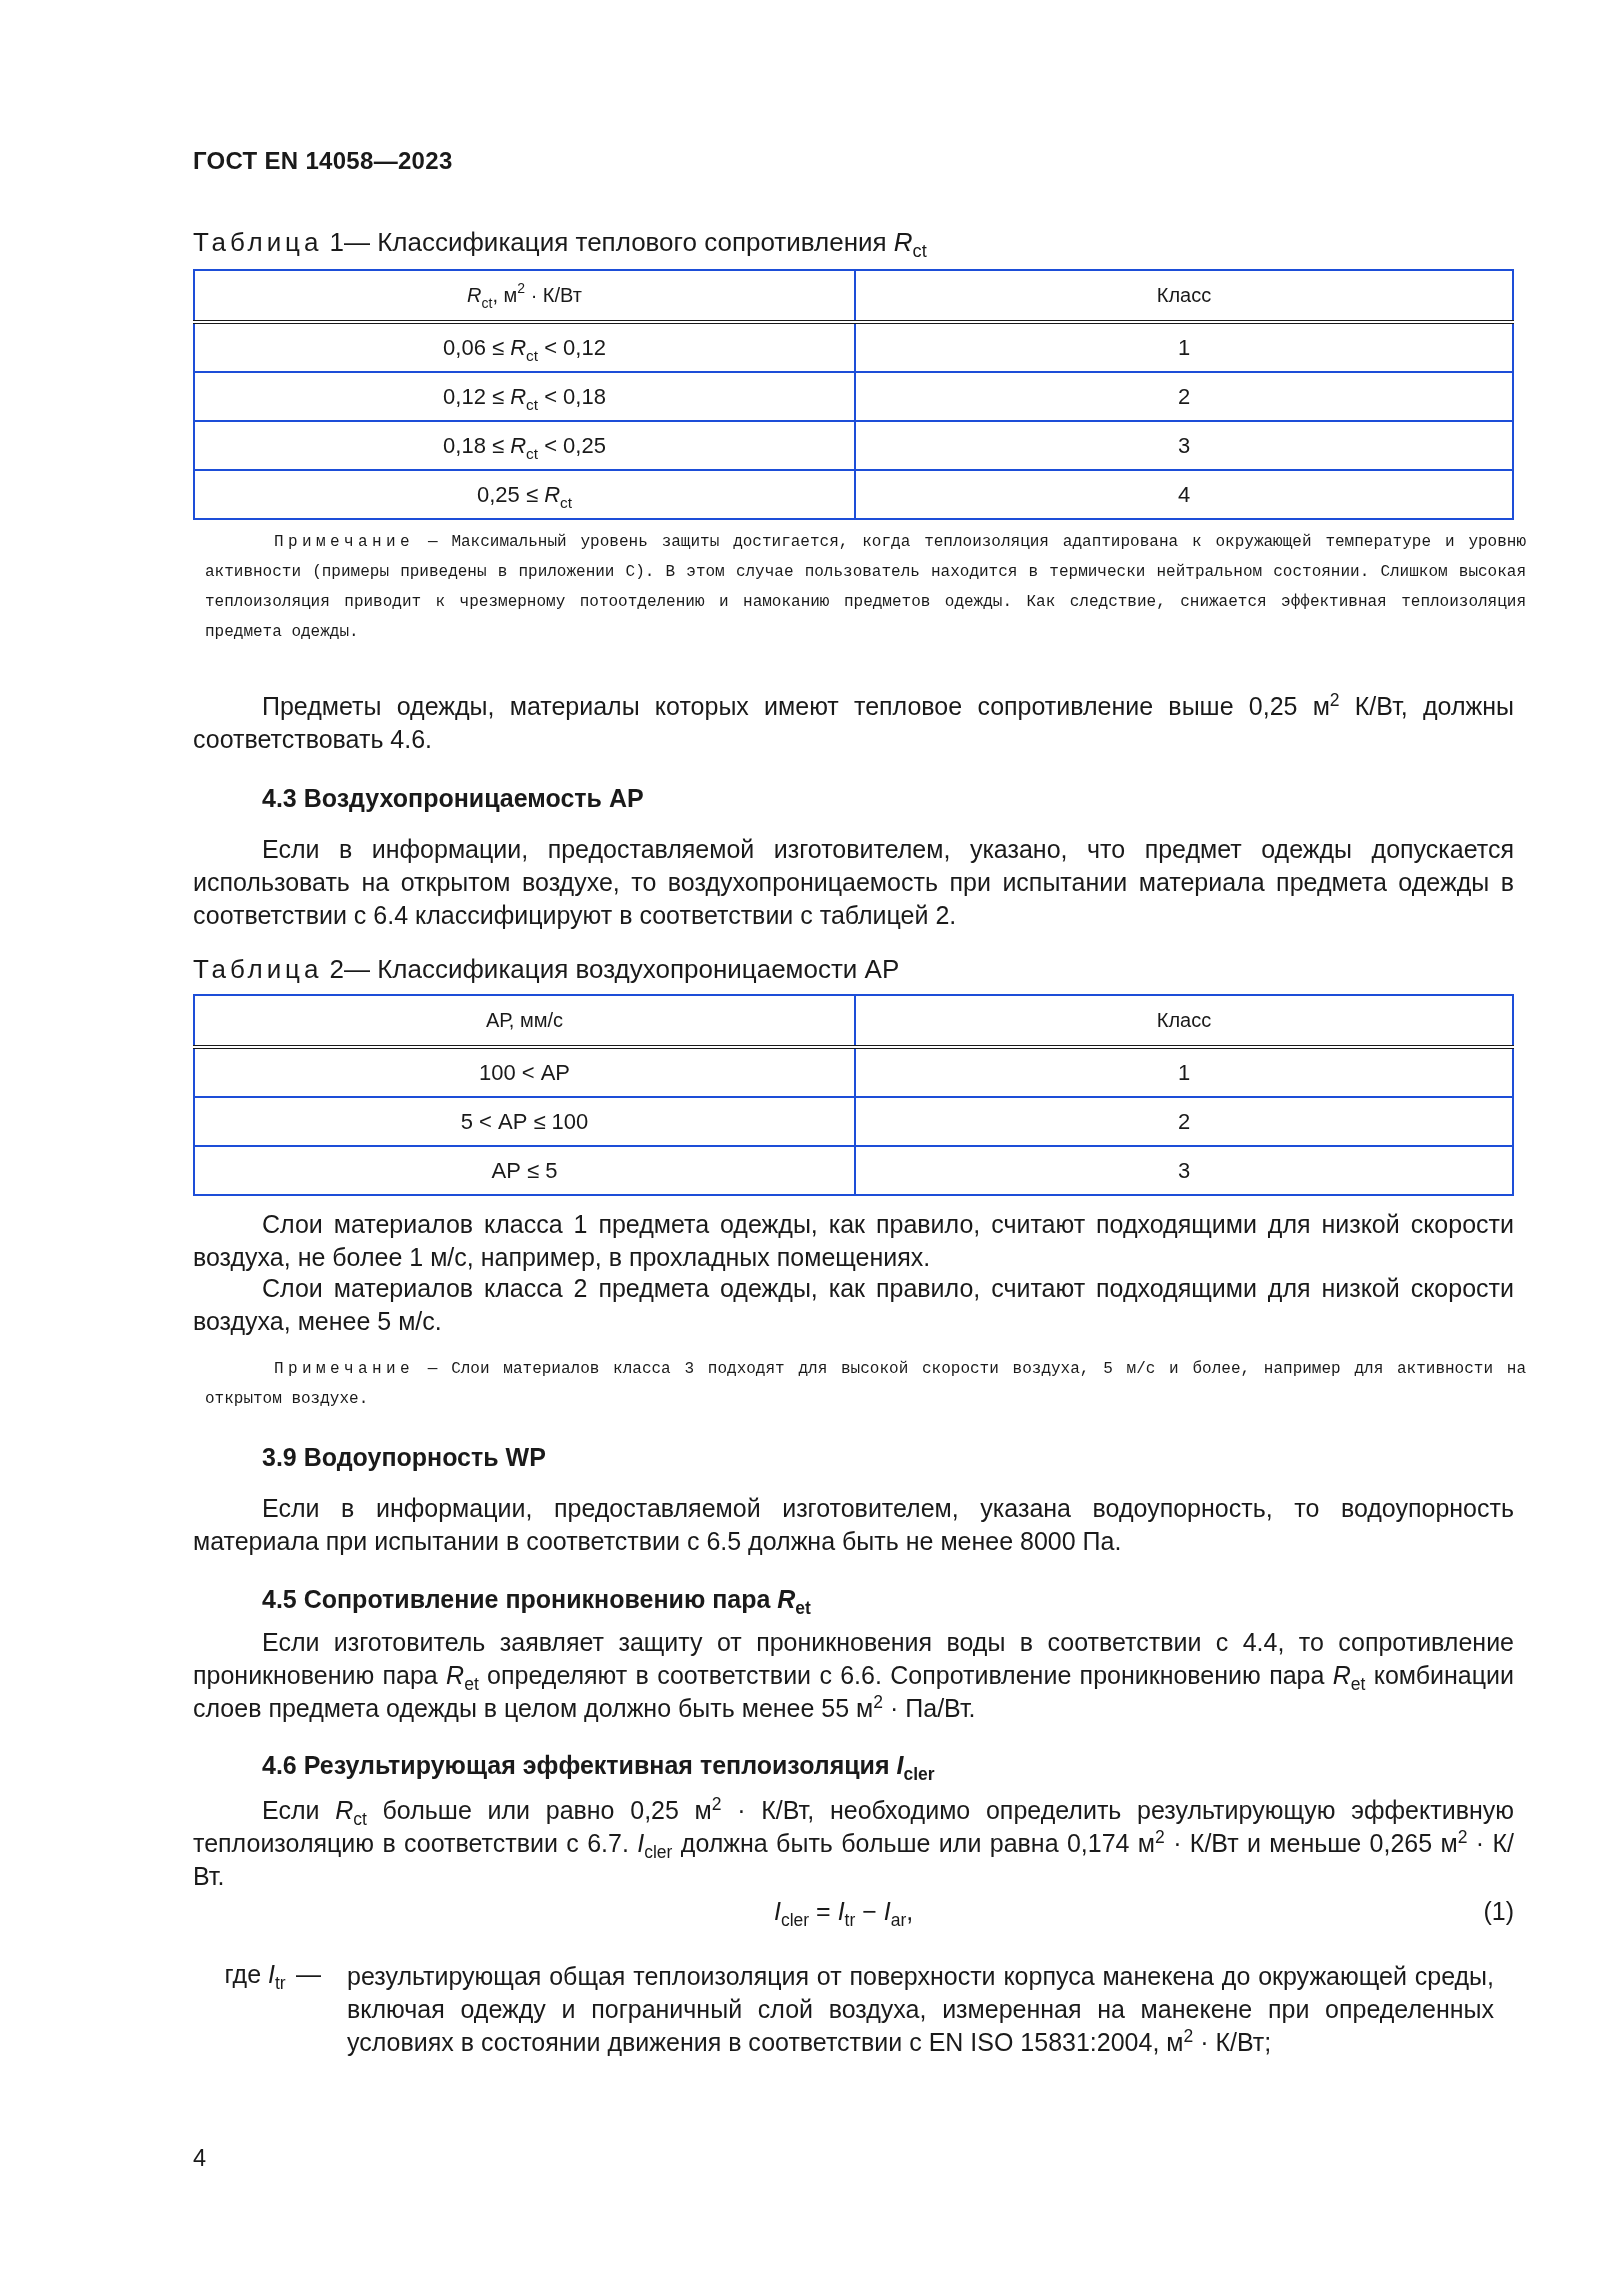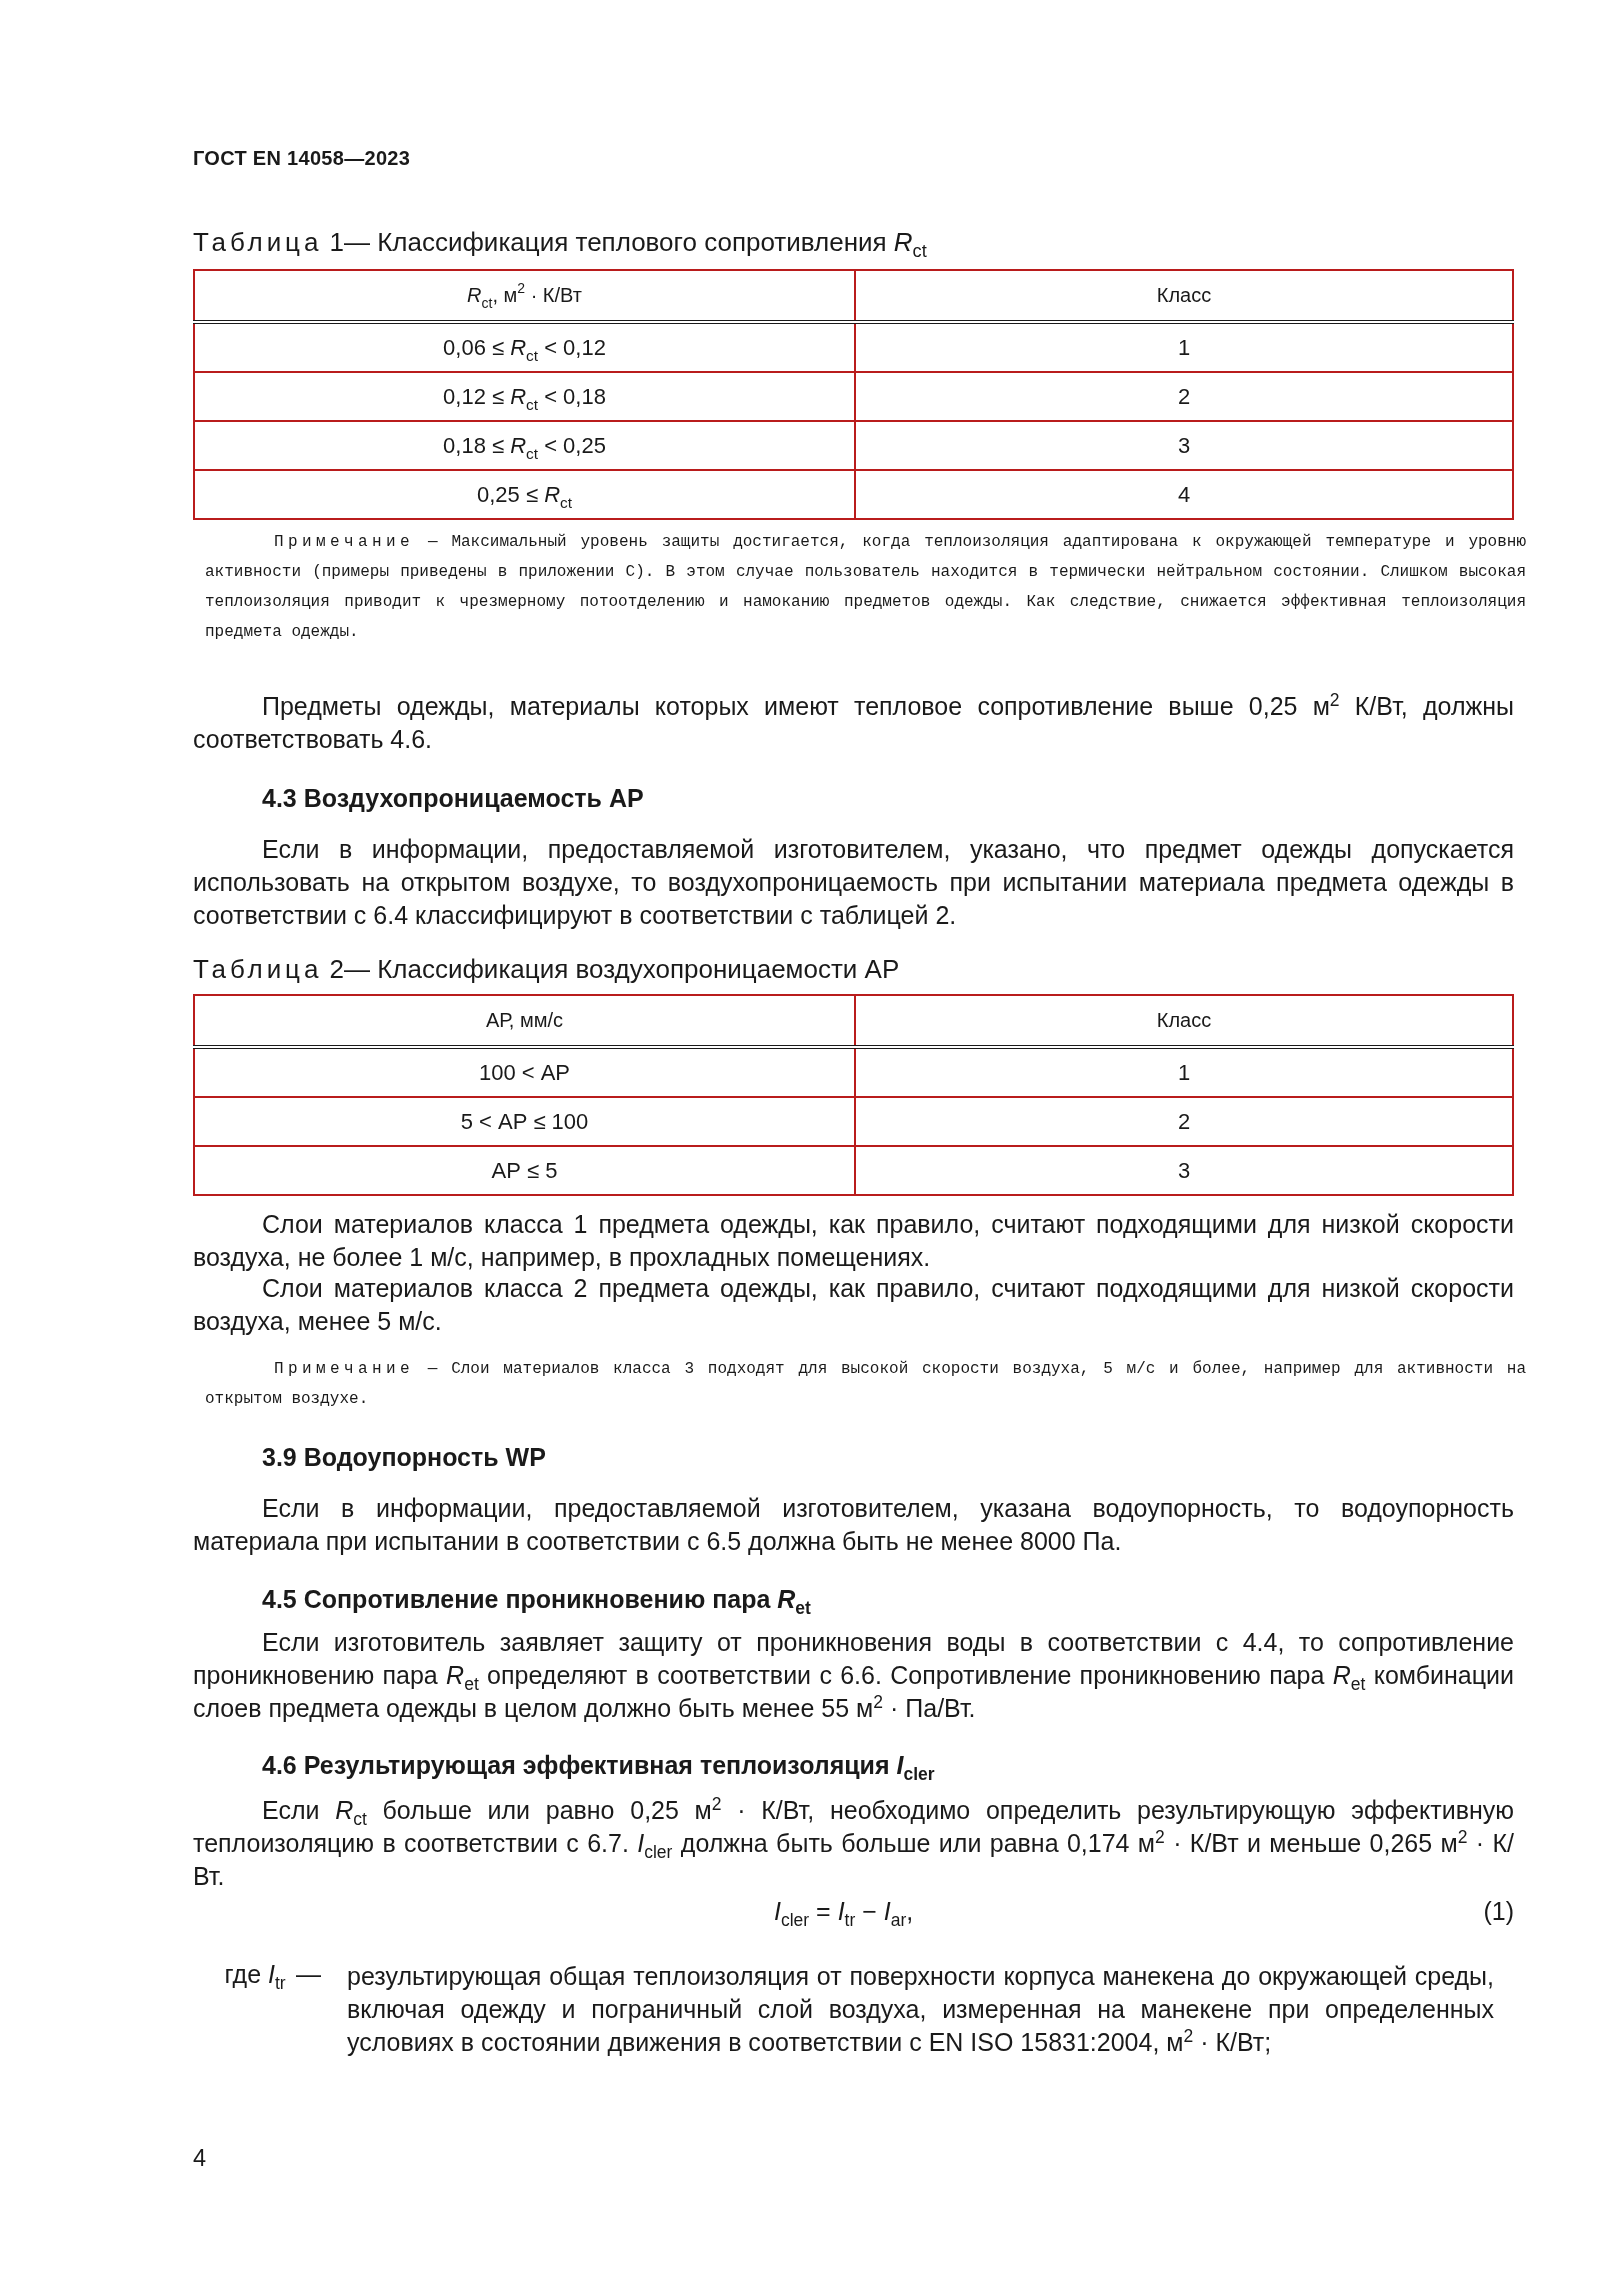--- a/index.html
+++ b/index.html
@@ -1,23 +1,23 @@
 <!DOCTYPE html>
 <html><head>
 <meta charset="utf-8">
 <style>
   html, body { margin: 0; padding: 0; background: #ffffff; }
   body { width: 1621px; height: 2293px; position: relative; overflow: hidden;
          font-family: "Liberation Sans", "DejaVu Sans", sans-serif; color: #1a1a1a; }
   .page { position: absolute; left: 193px; top: 0; width: 1321px; }
-  .hdr { position: absolute; top: 147px; left: 0; font-weight: bold; font-size: 20px; letter-spacing: 0.3px; }
+  .hdr { position: absolute; top: 147px; left: 0; font-weight: bold; font-size: 24px; letter-spacing: 0.3px; }
   .cap { position: absolute; left: 0; font-size: 26px; }
   .cap .sp { letter-spacing: 3.9px; }
   table.t { position: absolute; left: 0; width: 1321px; border-collapse: collapse; font-size: 22px; }
-  table.t td, table.t th { border: 2px solid #b91c1c; text-align: center; font-weight: normal; padding: 0; height: 47px; }
+  table.t td, table.t th { border: 2px solid #1d4ed8; text-align: center; font-weight: normal; padding: 0; height: 47px; }
   table.t th { height: 49px; font-size: 20px; border-bottom: 4.9px double #1a1a1a; }
   table.t td.c1, table.t th.c1 { width: 659px; }
   table.t { border: 2.9px solid #1a1a1a; }
   .p { position: absolute; left: 0; width: 1321px; font-size: 25px; line-height: 33px; text-align: justify; }
   .ind { text-indent: 69px; }
   .note { position: absolute; left: 12px; width: 1321px; font-size: 16px; line-height: 30px; text-align: justify; text-indent: 69px; font-family: Liberation Mono, monospace; }
   .note .sp { letter-spacing: 4.4px; }
   .h2 { position: absolute; left: 69px; font-weight: bold; font-size: 25px; }
   i { font-style: italic; }
   sub { font-size: 70%; vertical-align: -5.9px; line-height: 0; }

